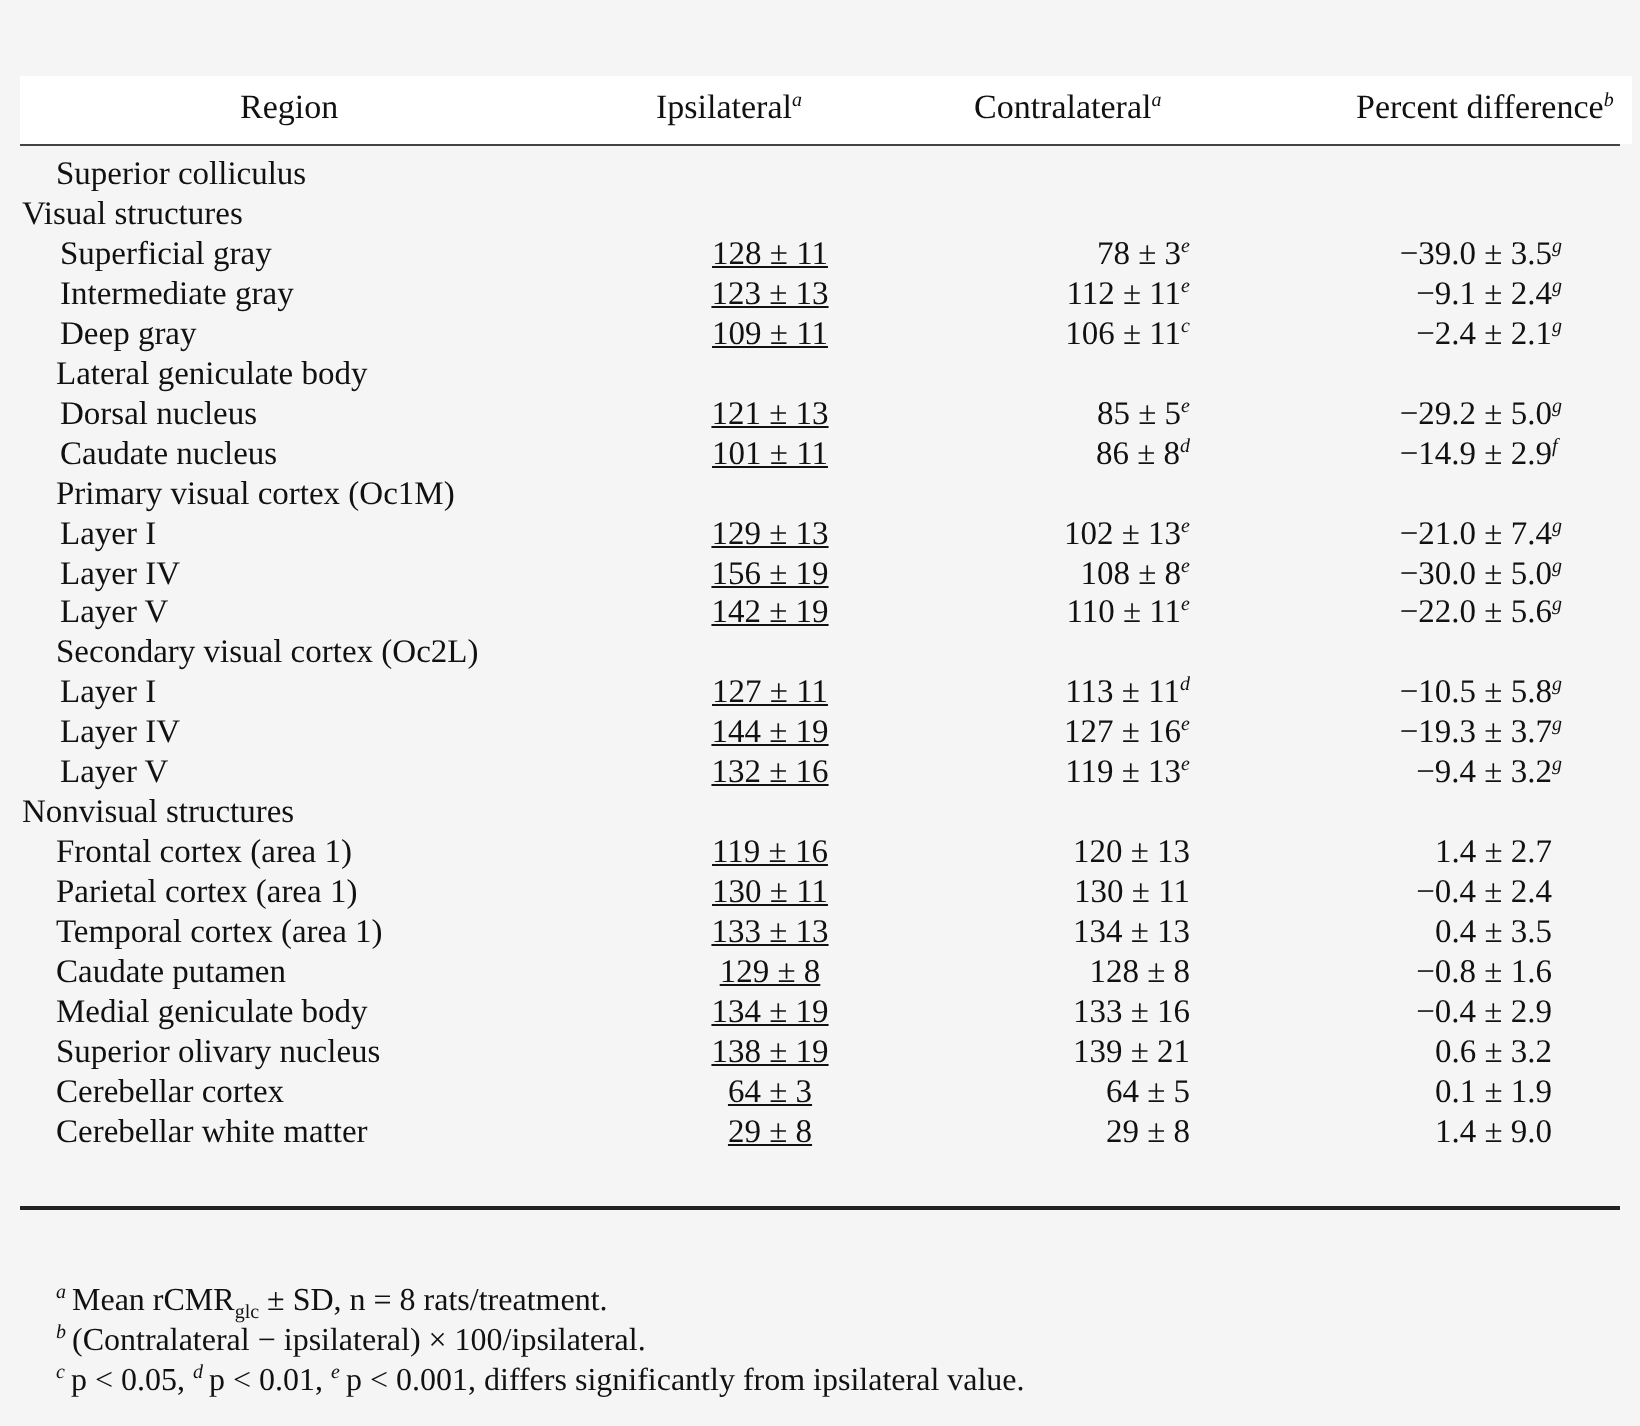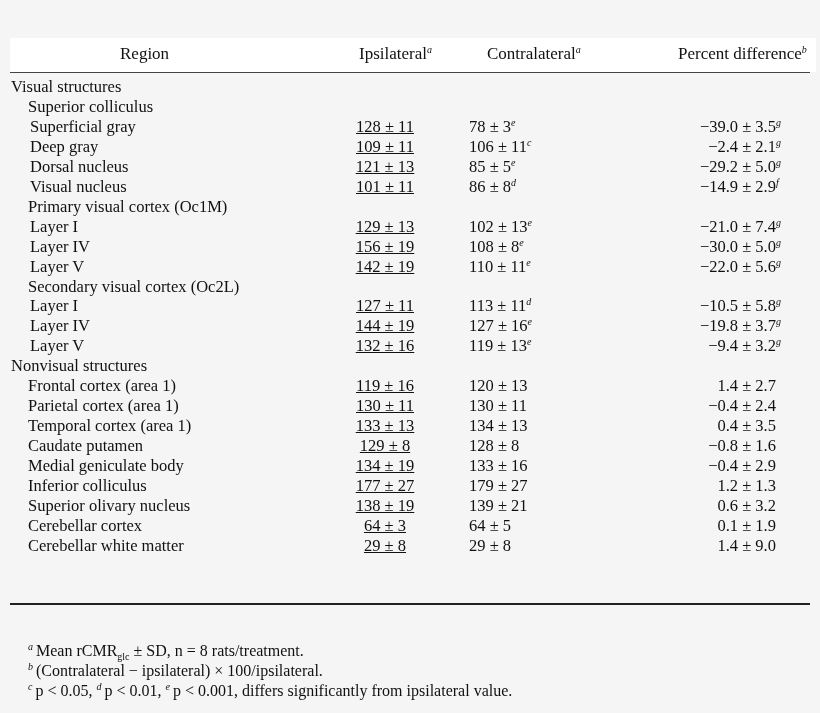--- a/index.html
+++ b/index.html
@@ -20,71 +20,83 @@
   }
   sup { font-size: 10px; font-style: italic; vertical-align: 6px; line-height: 0; }
   .rule-top { position: absolute; left: 10px; top: 72px; width: 800px; height: 1px; background: #444; }
   .rule-bottom { position: absolute; left: 10px; top: 603px; width: 800px; height: 2px; background: #222; }
   .rows { position: absolute; left: 0; top: 77px; width: 820px; }
   .row { position: relative; height: 19.96px; font-size: 16.5px; line-height: 19.96px; white-space: nowrap; }
   .row .region { position: absolute; left: 11px; }
   .row.lvl1 .region { left: 28px; }
   .row.lvl2 .region { left: 30px; }
   .row .ipsi { position: absolute; left: 330px; width: 110px; text-align: center; text-decoration: underline; }
-  .row .contra { position: absolute; left: 469px; width: 110px; text-align: left; }
+  .row .contra { position: absolute; left: 485px; width: 110px; text-align: right; }
   .row .pct { position: absolute; right: 37px; text-align: right; }
   .footnotes { position: absolute; left: 28px; top: 612px; font-size: 16px; line-height: 20px; margin-top: 29px; }
   .fn { white-space: nowrap; }
   .fn sup { font-size: 10px; vertical-align: 6px; margin-right: 3px; }
   sub { font-size: 10px; vertical-align: -4px; line-height: 0; }
   i.ital { font-style: italic; }
 </style>
 </head>
 <body>
 
 <div class="header-band"></div>
 <div class="header-cell" style="left:120px;"><span>Region</span></div>
-<div class="header-cell" style="left:359px;"><span>Ipsilateral</span><sup>a</sup></div>
+<div class="header-cell" style="left:328px;"><span>Ipsilateral</span><sup>a</sup></div>
 <div class="header-cell" style="left:487px;"><span>Contralateral</span><sup>a</sup></div>
 <div class="header-cell" style="left:658px;margin-left:20px;"><span>Percent difference</span><sup>b</sup></div>
 <div class="rule-top"></div>
 
 <div class="rows" id="rows">
+    <div class="row lvl1">
+      <span class="region">Superior colliculus</span>
+      <span class="ipsi"></span>
+      <span class="contra"><span></span><sup></sup></span>
+      <span class="pct"><span></span><sup style="display:inline-block;width:7px;text-align:left;"></sup></span>
+    </div>
     <div class="row lvl0">
       <span class="region">Visual structures</span>
-      <span class="ipsi"></span>
-      <span class="contra"><span></span><sup></sup></span>
-      <span class="pct"><span></span><sup style="display:inline-block;width:7px;text-align:left;"></sup></span>
-    </div>
-    <div class="row lvl1">
-      <span class="region">Superior colliculus</span>
       <span class="ipsi"></span>
       <span class="contra"><span></span><sup></sup></span>
       <span class="pct"><span></span><sup style="display:inline-block;width:7px;text-align:left;"></sup></span>
     </div>
     <div class="row lvl2">
       <span class="region">Superficial gray</span>
       <span class="ipsi">128 ± 11</span>
       <span class="contra"><span>78 ± 3</span><sup>e</sup></span>
       <span class="pct"><span>−39.0 ± 3.5</span><sup style="display:inline-block;width:7px;text-align:left;">g</sup></span>
     </div>
     <div class="row lvl2">
+      <span class="region">Intermediate gray</span>
+      <span class="ipsi">123 ± 13</span>
+      <span class="contra"><span>112 ± 11</span><sup>e</sup></span>
+      <span class="pct"><span>−9.1 ± 2.4</span><sup style="display:inline-block;width:7px;text-align:left;">g</sup></span>
+    </div>
+    <div class="row lvl2">
       <span class="region">Deep gray</span>
       <span class="ipsi">109 ± 11</span>
       <span class="contra"><span>106 ± 11</span><sup>c</sup></span>
       <span class="pct"><span>−2.4 ± 2.1</span><sup style="display:inline-block;width:7px;text-align:left;">g</sup></span>
     </div>
+    <div class="row lvl1">
+      <span class="region">Lateral geniculate body</span>
+      <span class="ipsi"></span>
+      <span class="contra"><span></span><sup></sup></span>
+      <span class="pct"><span></span><sup style="display:inline-block;width:7px;text-align:left;"></sup></span>
+    </div>
     <div class="row lvl2">
       <span class="region">Dorsal nucleus</span>
       <span class="ipsi">121 ± 13</span>
       <span class="contra"><span>85 ± 5</span><sup>e</sup></span>
       <span class="pct"><span>−29.2 ± 5.0</span><sup style="display:inline-block;width:7px;text-align:left;">g</sup></span>
     </div>
     <div class="row lvl2">
-      <span class="region">Visual nucleus</span>
+      <span class="region">Caudate nucleus</span>
       <span class="ipsi">101 ± 11</span>
       <span class="contra"><span>86 ± 8</span><sup>d</sup></span>
       <span class="pct"><span>−14.9 ± 2.9</span><sup style="display:inline-block;width:7px;text-align:left;">f</sup></span>
     </div>
     <div class="row lvl1">
       <span class="region">Primary visual cortex (Oc1M)</span>
       <span class="ipsi"></span>
       <span class="contra"><span></span><sup></sup></span>
       <span class="pct"><span></span><sup style="display:inline-block;width:7px;text-align:left;"></sup></span>
     </div>
@@ -115,21 +127,21 @@
     <div class="row lvl2">
       <span class="region">Layer I</span>
       <span class="ipsi">127 ± 11</span>
       <span class="contra"><span>113 ± 11</span><sup>d</sup></span>
       <span class="pct"><span>−10.5 ± 5.8</span><sup style="display:inline-block;width:7px;text-align:left;">g</sup></span>
     </div>
     <div class="row lvl2">
       <span class="region">Layer IV</span>
       <span class="ipsi">144 ± 19</span>
       <span class="contra"><span>127 ± 16</span><sup>e</sup></span>
-      <span class="pct"><span>−19.8 ± 3.7</span><sup style="display:inline-block;width:7px;text-align:left;">g</sup></span>
+      <span class="pct"><span>−19.3 ± 3.7</span><sup style="display:inline-block;width:7px;text-align:left;">g</sup></span>
     </div>
     <div class="row lvl2">
       <span class="region">Layer V</span>
       <span class="ipsi">132 ± 16</span>
       <span class="contra"><span>119 ± 13</span><sup>e</sup></span>
       <span class="pct"><span>−9.4 ± 3.2</span><sup style="display:inline-block;width:7px;text-align:left;">g</sup></span>
     </div>
     <div class="row lvl0">
       <span class="region">Nonvisual structures</span>
       <span class="ipsi"></span>
@@ -158,26 +170,20 @@
       <span class="region">Caudate putamen</span>
       <span class="ipsi">129 ± 8</span>
       <span class="contra"><span>128 ± 8</span><sup></sup></span>
       <span class="pct"><span>−0.8 ± 1.6</span><sup style="display:inline-block;width:7px;text-align:left;"></sup></span>
     </div>
     <div class="row lvl1">
       <span class="region">Medial geniculate body</span>
       <span class="ipsi">134 ± 19</span>
       <span class="contra"><span>133 ± 16</span><sup></sup></span>
       <span class="pct"><span>−0.4 ± 2.9</span><sup style="display:inline-block;width:7px;text-align:left;"></sup></span>
-    </div>
-    <div class="row lvl1">
-      <span class="region">Inferior colliculus</span>
-      <span class="ipsi">177 ± 27</span>
-      <span class="contra"><span>179 ± 27</span><sup></sup></span>
-      <span class="pct"><span>1.2 ± 1.3</span><sup style="display:inline-block;width:7px;text-align:left;"></sup></span>
     </div>
     <div class="row lvl1">
       <span class="region">Superior olivary nucleus</span>
       <span class="ipsi">138 ± 19</span>
       <span class="contra"><span>139 ± 21</span><sup></sup></span>
       <span class="pct"><span>0.6 ± 3.2</span><sup style="display:inline-block;width:7px;text-align:left;"></sup></span>
     </div>
     <div class="row lvl1">
       <span class="region">Cerebellar cortex</span>
       <span class="ipsi">64 ± 3</span>

